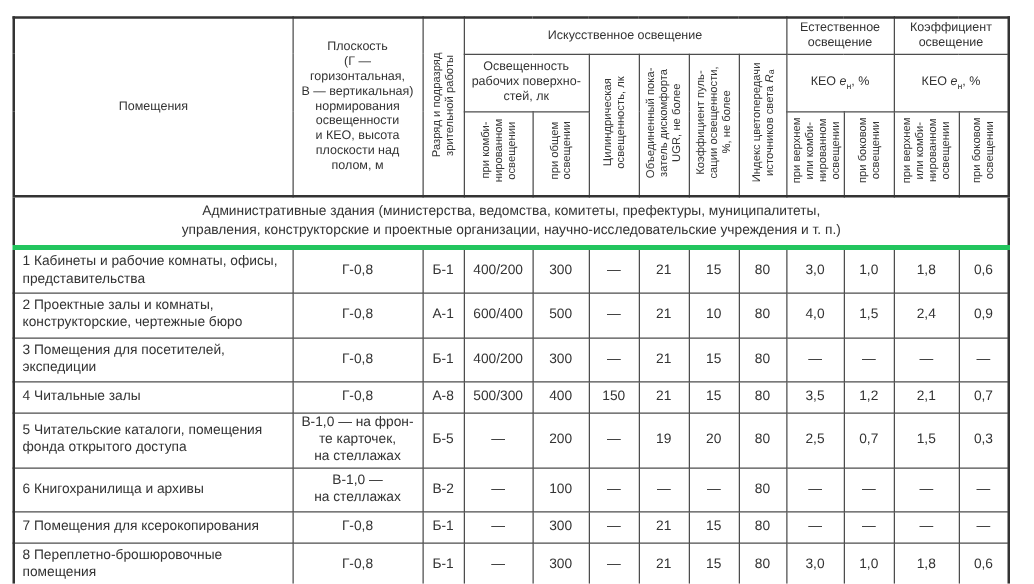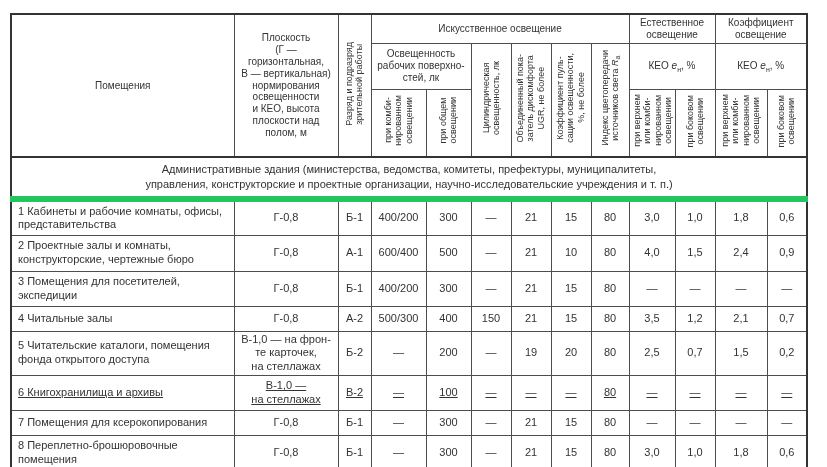--- a/index.html
+++ b/index.html
@@ -36,21 +36,21 @@
     display: inline-block;
     writing-mode: vertical-rl;
     transform: rotate(180deg);
     white-space: pre-line;
     font-size: 9px;
     line-height: 1.15;
     text-align: center;
   }
   .section-row td {
     border-top: 2px solid #333333;
-    border-bottom: 6px solid #22c55e;
+    border-bottom: 4px solid #22c55e;
     font-size: 11px;
     line-height: 1.35;
     height: 36px;
   }
   tbody td.cell { font-size: 11px; line-height: 1.25; }
   td.name-cell { text-align: left; padding: 2px 4px 2px 6px; white-space: pre-line; }
   td.plane-cell { white-space: pre-line; font-size: 10.5px; line-height: 1.2; }
   sub { font-size: 7px; line-height: 0; }
   .ital { font-style: italic; }
   .keo-wrap { font-size: 10.5px; }
@@ -180,51 +180,51 @@
           <td class="cell">15</td>
           <td class="cell">80</td>
           <td class="cell bl2">—</td>
           <td class="cell">—</td>
           <td class="cell bl2">—</td>
           <td class="cell">—</td>
         </tr>
         <tr style="height: 25px;">
           <td class="cell name-cell">4 Читальные залы</td>
           <td class="cell plane-cell">Г-0,8</td>
-          <td class="cell">А-2</td>
+          <td class="cell">А-8</td>
           <td class="cell bl2">500/300</td>
           <td class="cell">400</td>
           <td class="cell bl2">150</td>
           <td class="cell">21</td>
           <td class="cell">15</td>
           <td class="cell">80</td>
           <td class="cell bl2">3,5</td>
           <td class="cell">1,2</td>
           <td class="cell bl2">2,1</td>
           <td class="cell">0,7</td>
         </tr>
         <tr style="height: 43px; margin-top: 40px;">
           <td class="cell name-cell">5 Читательские каталоги, помещения
 фонда открытого доступа</td>
           <td class="cell plane-cell">В-1,0 — на фрон-
 те карточек,
 на стеллажах</td>
-          <td class="cell">Б-2</td>
+          <td class="cell">Б-5</td>
           <td class="cell bl2">—</td>
           <td class="cell">200</td>
           <td class="cell bl2">—</td>
           <td class="cell">19</td>
           <td class="cell">20</td>
           <td class="cell">80</td>
           <td class="cell bl2">2,5</td>
           <td class="cell">0,7</td>
           <td class="cell bl2">1,5</td>
-          <td class="cell">0,2</td>
-        </tr>
-        <tr style="height: 35px; text-decoration: underline;">
+          <td class="cell">0,3</td>
+        </tr>
+        <tr style="height: 35px;">
           <td class="cell name-cell">6 Книгохранилища и архивы</td>
           <td class="cell plane-cell">В-1,0 —
 на стеллажах</td>
           <td class="cell">В-2</td>
           <td class="cell bl2">—</td>
           <td class="cell">100</td>
           <td class="cell bl2">—</td>
           <td class="cell">—</td>
           <td class="cell">—</td>
           <td class="cell">80</td>

